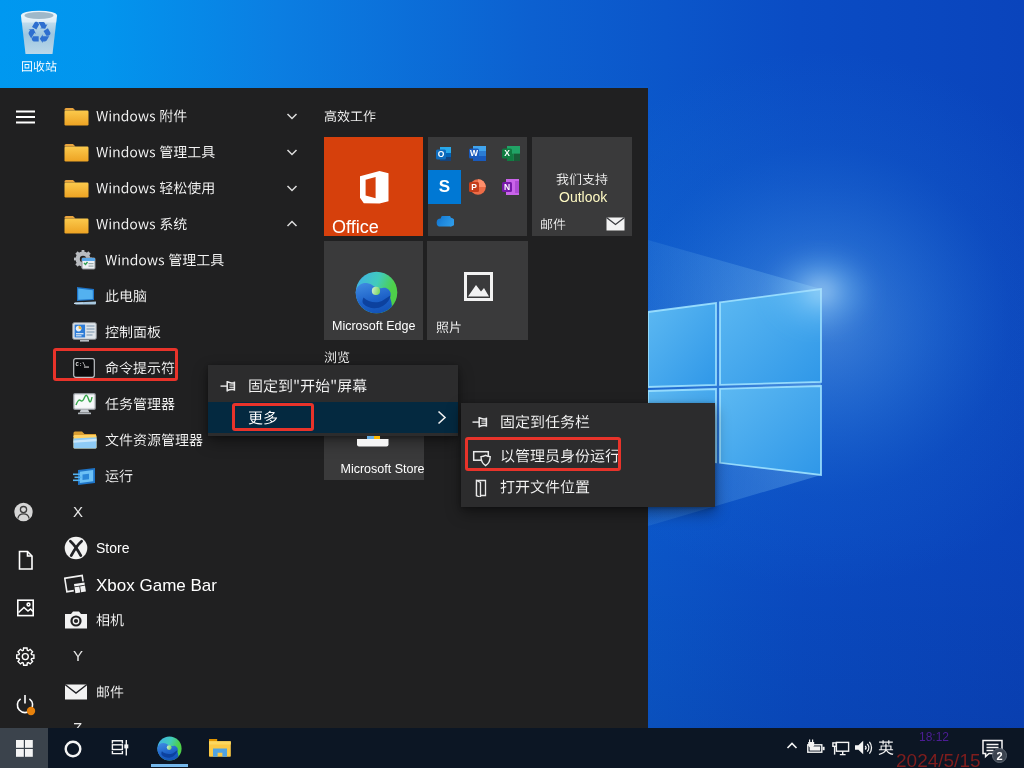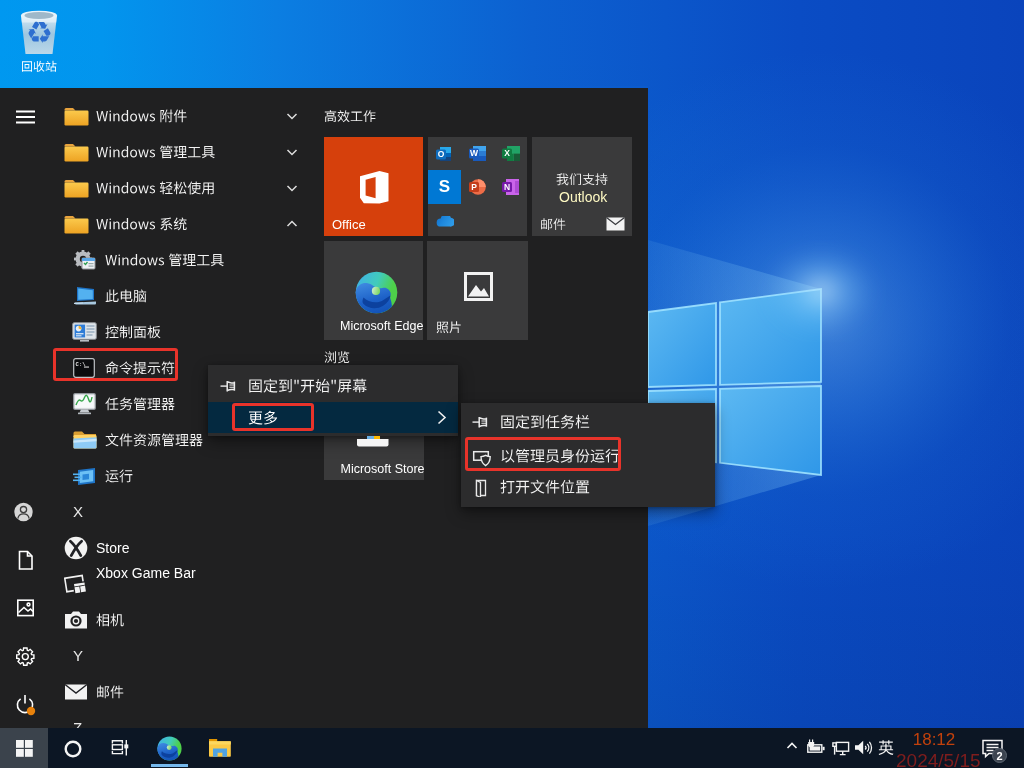--- a/index.html
+++ b/index.html
@@ -250,21 +250,21 @@
 <div class="txt" style="left:96px;top:454px;font-size:14px">Store</div>
 <svg class="abs" style="left:64px;top:487.0px" width="24" height="22" viewBox="0 0 24 22">
 <g transform="rotate(-9 12 11)">
 <rect x="1.8" y="3.6" width="17.6" height="13.6" fill="none" stroke="#f2f2f2" stroke-width="1.6"></rect>
 <rect x="8.8" y="9.6" width="13" height="11.2" fill="#202021"></rect>
 <rect x="10" y="10.8" width="10.6" height="2.4" fill="#f2f2f2"></rect>
 <rect x="10" y="14" width="4.9" height="6" fill="#f2f2f2"></rect>
 <rect x="15.7" y="14" width="4.9" height="6" fill="#f2f2f2"></rect>
 </g>
 </svg>
-<div class="txt" style="left:96px;top:479px;font-size:14px">Xbox Game Bar</div>
+<div class="txt" style="left:96px;top:490px;font-size:17px">Xbox Game Bar</div>
 <svg class="abs" style="left:64px;top:524.0px" width="24" height="20" viewBox="0 0 24 20">
 <path d="M1 4 h6 l2-2.5 h6 l2 2.5 h6 v14.5 h-22 z" fill="#f2f2f2"></path>
 <circle cx="12" cy="11" r="5.6" fill="#202021"></circle>
 <circle cx="12" cy="11" r="3.4" fill="#f2f2f2"></circle>
 <circle cx="12" cy="11" r="2.1" fill="#202021"></circle>
 </svg>
 <svg style="position:absolute;left:96px;top:522.8px;overflow:visible" width="30" height="22">
       <path transform="translate(0,16.2)" d="M7.6 -6.6H11.9V-4.2H7.6ZM7.6 -7.6V-9.9H11.9V-7.6ZM7.6 -3.2H11.9V-0.8H7.6ZM6.6 -10.9V1.0H7.6V0.2H11.9V1.0H13.0V-10.9ZM3.0 -11.8V-8.8H0.7V-7.8H2.9C2.4 -5.8 1.4 -3.6 0.4 -2.5C0.6 -2.2 0.8 -1.8 1.0 -1.5C1.7 -2.5 2.5 -4.0 3.0 -5.6V1.1H4.0V-5.3C4.5 -4.6 5.2 -3.7 5.4 -3.3L6.1 -4.1C5.8 -4.5 4.5 -6.0 4.0 -6.5V-7.8H6.0V-8.8H4.0V-11.8Z M21.0 -11.0V-6.5C21.0 -4.3 20.8 -1.5 18.9 0.4C19.1 0.6 19.5 0.9 19.7 1.1C21.7 -1.0 22.0 -4.1 22.0 -6.5V-10.0H24.6V-1.0C24.6 0.3 24.7 0.5 24.9 0.7C25.2 0.9 25.5 1.0 25.7 1.0C25.9 1.0 26.2 1.0 26.5 1.0C26.8 1.0 27.0 0.9 27.2 0.8C27.4 0.6 27.5 0.4 27.6 0.0C27.6 -0.4 27.7 -1.4 27.7 -2.2C27.4 -2.3 27.1 -2.4 26.9 -2.6C26.9 -1.7 26.9 -1.0 26.8 -0.6C26.8 -0.3 26.8 -0.2 26.7 -0.1C26.6 -0.0 26.5 0.0 26.4 0.0C26.3 0.0 26.1 0.0 26.0 0.0C25.9 0.0 25.8 -0.0 25.8 -0.1C25.7 -0.1 25.7 -0.4 25.7 -0.9V-11.0ZM17.1 -11.8V-8.8H14.7V-7.8H16.9C16.4 -5.8 15.4 -3.6 14.4 -2.5C14.6 -2.2 14.8 -1.8 14.9 -1.5C15.7 -2.5 16.5 -4.0 17.1 -5.7V1.1H18.1V-5.3C18.6 -4.6 19.3 -3.8 19.6 -3.3L20.2 -4.1C19.9 -4.5 18.6 -6.0 18.1 -6.5V-7.8H20.1V-8.8H18.1V-11.8Z" fill="#f2f2f2"></path>
     </svg>
 <svg class="abs" style="left:64px;top:597.0px" width="24" height="18" viewBox="0 0 24 18">
@@ -274,21 +274,21 @@
 <svg style="position:absolute;left:96px;top:594.8px;overflow:visible" width="30" height="22">
       <path transform="translate(0,16.2)" d="M2.1 -4.8H3.8V-1.6H2.1ZM2.1 -5.7V-8.7H3.8V-5.7ZM6.4 -4.8V-1.6H4.8V-4.8ZM6.4 -5.7H4.8V-8.7H6.4ZM3.8 -11.7V-9.6H1.2V0.2H2.1V-0.7H6.4V0.0H7.4V-9.6H4.8V-11.7ZM8.8 -11.0V1.1H9.7V-10.0H12.0C11.6 -8.9 11.0 -7.4 10.5 -6.3C11.8 -5.0 12.1 -4.0 12.1 -3.1C12.1 -2.6 12.0 -2.2 11.7 -2.0C11.6 -1.9 11.4 -1.9 11.2 -1.8C10.9 -1.8 10.5 -1.8 10.0 -1.9C10.2 -1.6 10.3 -1.2 10.3 -0.9C10.8 -0.9 11.2 -0.9 11.6 -0.9C11.9 -0.9 12.2 -1.0 12.4 -1.2C12.9 -1.5 13.1 -2.2 13.1 -3.0C13.1 -4.0 12.8 -5.1 11.5 -6.4C12.1 -7.7 12.8 -9.3 13.3 -10.6L12.6 -11.0L12.4 -11.0Z M18.4 -4.8V-3.8H22.5V1.1H23.5V-3.8H27.3V-4.8H23.5V-7.9H26.7V-8.9H23.5V-11.6H22.5V-8.9H20.6C20.8 -9.5 20.9 -10.2 21.1 -10.8L20.0 -11.1C19.7 -9.2 19.1 -7.4 18.3 -6.3C18.6 -6.1 19.0 -5.9 19.2 -5.7C19.6 -6.3 19.9 -7.1 20.2 -7.9H22.5V-4.8ZM17.8 -11.7C17.0 -9.6 15.8 -7.5 14.4 -6.1C14.6 -5.9 14.9 -5.3 15.1 -5.1C15.5 -5.6 15.9 -6.1 16.3 -6.7V1.1H17.3V-8.4C17.9 -9.3 18.4 -10.4 18.7 -11.4Z" fill="#f2f2f2"></path>
     </svg>
 <svg style="position:absolute;left:324px;top:19.9px;overflow:visible" width="54" height="21">
       <path transform="translate(0,15.1)" d="M3.7 -7.3H9.3V-6.1H3.7ZM2.7 -8.0V-5.4H10.4V-8.0ZM5.7 -10.7 6.1 -9.6H0.8V-8.7H12.2V-9.6H7.2C7.0 -10.0 6.9 -10.5 6.7 -11.0ZM1.2 -4.6V1.0H2.2V-3.8H10.8V0.0C10.8 0.2 10.7 0.2 10.6 0.2C10.4 0.2 9.8 0.2 9.2 0.2C9.4 0.4 9.5 0.7 9.6 0.9C10.4 0.9 10.9 0.9 11.3 0.8C11.6 0.7 11.8 0.5 11.8 0.0V-4.6ZM3.7 -3.1V0.3H4.6V-0.4H9.2V-3.1ZM4.6 -2.3H8.3V-1.1H4.6Z M15.2 -7.8C14.8 -6.8 14.1 -5.7 13.5 -5.0C13.7 -4.9 14.0 -4.5 14.1 -4.4C14.8 -5.2 15.6 -6.4 16.0 -7.6ZM17.3 -7.4C17.9 -6.7 18.5 -5.8 18.8 -5.1L19.6 -5.6C19.3 -6.2 18.7 -7.2 18.1 -7.8ZM15.6 -10.6C16.0 -10.1 16.4 -9.5 16.5 -9.0H13.8V-8.1H19.7V-9.0H16.7L17.4 -9.3C17.3 -9.8 16.8 -10.5 16.4 -10.9ZM14.8 -4.7C15.3 -4.2 15.9 -3.6 16.4 -3.0C15.6 -1.7 14.7 -0.7 13.5 0.0C13.7 0.2 14.1 0.5 14.2 0.7C15.3 -0.0 16.2 -1.0 17.0 -2.2C17.5 -1.5 18.0 -0.8 18.3 -0.3L19.1 -0.9C18.7 -1.5 18.1 -2.3 17.5 -3.1C17.8 -3.8 18.1 -4.7 18.4 -5.5L17.5 -5.7C17.3 -5.0 17.1 -4.4 16.8 -3.9C16.4 -4.3 15.9 -4.8 15.5 -5.2ZM21.5 -7.6H23.7C23.5 -5.9 23.1 -4.4 22.4 -3.2C21.9 -4.3 21.5 -5.5 21.2 -6.7ZM21.4 -10.9C21.0 -8.6 20.4 -6.4 19.3 -5.0C19.5 -4.8 19.8 -4.4 20.0 -4.2C20.2 -4.6 20.4 -5.0 20.7 -5.4C21.0 -4.3 21.4 -3.2 21.9 -2.3C21.1 -1.2 20.1 -0.3 18.7 0.4C18.9 0.5 19.3 0.9 19.4 1.1C20.6 0.4 21.6 -0.4 22.4 -1.4C23.1 -0.4 23.9 0.5 24.9 1.0C25.0 0.8 25.4 0.4 25.6 0.2C24.5 -0.3 23.7 -1.2 23.0 -2.3C23.8 -3.7 24.3 -5.5 24.7 -7.6H25.4V-8.6H21.8C22.0 -9.3 22.2 -10.0 22.3 -10.8Z M26.7 -0.9V0.0H38.4V-0.9H33.0V-8.4H37.7V-9.5H27.4V-8.4H31.9V-0.9Z M45.8 -10.8C45.2 -8.9 44.1 -7.0 43.0 -5.7C43.2 -5.6 43.6 -5.3 43.7 -5.1C44.4 -5.8 45.0 -6.8 45.6 -7.8H46.5V1.0H47.5V-2.1H51.4V-3.1H47.5V-5.0H51.2V-5.9H47.5V-7.8H51.5V-8.7H46.0C46.3 -9.3 46.6 -9.9 46.8 -10.5ZM42.7 -10.9C42.0 -8.9 40.8 -6.9 39.5 -5.7C39.6 -5.5 39.9 -4.9 40.0 -4.7C40.5 -5.2 40.9 -5.7 41.3 -6.3V1.0H42.3V-7.8C42.8 -8.7 43.3 -9.6 43.6 -10.6Z" fill="#f2f2f2"></path>
     </svg>
 <div class="abs" style="left:324px;top:51px;width:99px;height:99px;background:#d6400c">
 <svg class="abs" style="left:35px;top:34px" width="30" height="33" viewBox="0 0 30 33">
 <path fill="#ffffff" fill-rule="evenodd" d="M1 5.3 L20.5 0 L29.5 2.3 L29.5 30.2 L20.5 32.6 L4.8 32.3 L1 26.8 Z M6.6 8.8 L16.6 5.9 L16.6 27.3 L6.6 24.4 Z"></path>
 </svg>
-<div class="txt" style="left:8px;top:80px;font-size:13px">Office</div>
+<div class="txt" style="left:8px;top:80px;font-size:18px">Office</div>
 </div>
 <div class="abs" style="left:428px;top:51px;width:99px;height:99px;background:#3a3a3b"></div>
 <svg class="abs" style="left:436px;top:60px" width="16" height="16" viewBox="0 0 16 16">
 <rect x="4" y="1" width="11" height="6" fill="#28a8ea"></rect>
       <rect x="4" y="7" width="11" height="4" fill="#0364b8"></rect>
 <rect x="4" y="11" width="11" height="4" fill="#14447d"></rect>
 <rect x="0" y="3.5" width="10" height="10" rx="1.5" fill="#0f6cbd"></rect>
 <text x="5" y="11.3" text-anchor="middle" font-size="8.5" font-weight="bold" fill="#fff" font-family="Liberation Sans">O</text>
     </svg>
 <svg class="abs" style="left:469px;top:60px" width="17" height="15" viewBox="0 0 17 15">
@@ -363,21 +363,21 @@
 <clipPath id="ec_355">
         <circle cx="24" cy="24" r="23.2"></circle>
       </clipPath>
 <circle cx="24" cy="24" r="23.2" fill="url(#eg1_355)"></circle>
 <g clip-path="url(#ec_355)">
 <path d="M1.0 21.5 C2.8 15.8 7.5 12.9 13 13.3 C19.5 14 21.5 18.6 26 19.2 C30 19.7 32.5 18.0 35.2 19.2 C38.8 20.9 40.6 24.0 39.6 27.4 C38.2 32.0 42.0 30.0 41.5 50 L0 50 L0 21.5 Z" fill="url(#eg2_355)"></path>
 <path d="M9.5 29.5 C14 34.5 23.5 36.3 30 33.4 C34.5 31.2 37.3 28.6 39.6 27.4 C39.3 31.4 36.2 35.6 31.5 38.8 C24.5 43.3 14.5 42.3 9.3 36.6 C7.6 34.6 8.6 31.4 9.5 29.5 Z" fill="#0b3e9a" fill-opacity="0.9"></path>
 </g>
 <circle cx="23.4" cy="22.2" r="4.6" fill="url(#eg3_355)"></circle>
 </svg>
-<div class="txt" style="left:340px;top:233px;font-size:12.5px">Microsoft Edge</div>
+<div class="txt" style="left:332px;top:233px;font-size:12.5px">Microsoft Edge</div>
 <div class="abs" style="left:427px;top:155px;width:101px;height:99px;background:#3a3a3b"></div>
 <svg class="abs" style="left:464px;top:186px" width="29" height="29" viewBox="0 0 29 29">
 <rect x="1.5" y="1.5" width="26" height="26" fill="none" stroke="#f2f2f2" stroke-width="3"></rect>
 <path d="M4 24.5 L12 13 L17 19.5 L20 16 L25 24.5 Z" fill="#f2f2f2"></path>
     </svg>
 <svg style="position:absolute;left:436px;top:230.9px;overflow:visible" width="28" height="21">
       <path transform="translate(0,15.1)" d="M6.9 -5.3H10.7V-3.3H6.9ZM6.0 -6.1V-2.5H11.6V-6.1ZM4.4 -1.6C4.6 -0.8 4.7 0.3 4.7 1.0L5.6 0.8C5.6 0.2 5.5 -0.9 5.3 -1.7ZM7.2 -1.7C7.5 -0.8 7.9 0.3 8.0 1.0L9.0 0.8C8.8 0.1 8.5 -1.0 8.1 -1.8ZM9.9 -1.7C10.5 -0.9 11.2 0.3 11.5 1.1L12.4 0.7C12.1 -0.1 11.4 -1.2 10.7 -2.1ZM2.3 -2.0C1.8 -1.0 1.1 0.0 0.6 0.7L1.5 1.1C2.1 0.4 2.7 -0.8 3.2 -1.7ZM2.1 -9.5H4.1V-7.2H2.1ZM2.1 -3.8V-6.3H4.1V-3.8ZM1.2 -10.4V-2.2H2.1V-2.9H5.0V-10.4ZM5.6 -10.4V-9.5H7.7C7.5 -8.3 6.9 -7.5 5.1 -7.0C5.3 -6.9 5.6 -6.5 5.7 -6.3C7.7 -6.9 8.4 -7.9 8.7 -9.5H11.0C10.9 -8.3 10.8 -7.8 10.7 -7.6C10.6 -7.5 10.5 -7.5 10.3 -7.5C10.1 -7.5 9.5 -7.5 9.0 -7.6C9.1 -7.3 9.2 -7.0 9.2 -6.7C9.8 -6.7 10.4 -6.7 10.7 -6.7C11.0 -6.8 11.3 -6.8 11.5 -7.0C11.7 -7.3 11.9 -8.1 12.0 -10.0C12.0 -10.1 12.0 -10.4 12.0 -10.4Z M15.3 -10.6V-6.3C15.3 -4.0 15.2 -1.5 13.5 0.3C13.7 0.5 14.1 0.8 14.3 1.1C15.5 -0.2 16.0 -1.8 16.2 -3.5H21.7V1.0H22.7V-4.5H16.3C16.3 -5.1 16.4 -5.7 16.4 -6.3V-6.6H24.7V-7.6H21.1V-10.9H20.0V-7.6H16.4V-10.6Z" fill="#f2f2f2"></path>
     </svg>
 <svg style="position:absolute;left:324px;top:260.9px;overflow:visible" width="28" height="21">
       <path transform="translate(0,15.1)" d="M8.9 -9.5V-1.8H9.8V-9.5ZM11.0 -10.9V-0.1C11.0 0.1 11.0 0.2 10.8 0.2C10.6 0.2 10.1 0.2 9.5 0.2C9.6 0.4 9.8 0.8 9.8 1.1C10.6 1.1 11.2 1.0 11.5 0.9C11.8 0.7 11.9 0.5 11.9 -0.1V-10.9ZM1.1 -10.0C1.7 -9.5 2.4 -8.8 2.7 -8.3L3.4 -8.9C3.1 -9.3 2.3 -10.0 1.7 -10.6ZM0.5 -6.5C1.2 -6.1 2.0 -5.4 2.4 -4.9L3.0 -5.5C2.6 -6.0 1.8 -6.6 1.2 -7.1ZM0.8 0.1 1.6 0.7C2.2 -0.5 2.8 -2.0 3.3 -3.3L2.6 -3.8C2.1 -2.4 1.3 -0.8 0.8 0.1ZM3.9 -6.3C4.5 -5.5 5.1 -4.6 5.6 -3.7C5.1 -2.1 4.3 -0.8 3.1 0.1C3.3 0.3 3.7 0.6 3.8 0.8C4.8 -0.1 5.6 -1.3 6.2 -2.7C6.7 -1.9 7.1 -1.1 7.3 -0.4L8.1 -1.0C7.8 -1.8 7.3 -2.8 6.6 -3.8C7.0 -5.0 7.3 -6.3 7.5 -7.8H8.4V-8.7H3.6V-7.8H6.6C6.5 -6.7 6.3 -5.7 6.0 -4.8C5.5 -5.5 5.0 -6.1 4.6 -6.7ZM4.9 -10.5C5.3 -9.9 5.7 -9.2 5.8 -8.7L6.7 -9.1C6.5 -9.5 6.1 -10.3 5.7 -10.8Z M21.4 -8.1C22.0 -7.5 22.8 -6.6 23.1 -6.0L24.0 -6.4C23.6 -7.0 22.9 -7.9 22.2 -8.5ZM14.5 -10.2V-6.5H15.4V-10.2ZM17.2 -10.8V-6.1H18.2V-10.8ZM19.9 -2.4V-0.3C19.9 0.6 20.2 0.9 21.5 0.9C21.7 0.9 23.5 0.9 23.8 0.9C24.8 0.9 25.1 0.5 25.2 -1.0C24.9 -1.0 24.5 -1.2 24.3 -1.3C24.3 -0.1 24.2 0.0 23.7 0.0C23.3 0.0 21.8 0.0 21.6 0.0C20.9 0.0 20.8 -0.0 20.8 -0.4V-2.4ZM18.9 -4.2V-3.2C18.9 -2.2 18.6 -0.7 13.9 0.3C14.1 0.5 14.4 0.8 14.5 1.1C19.4 -0.1 20.0 -1.8 20.0 -3.2V-4.2ZM15.5 -5.7V-1.6H16.5V-4.8H22.6V-1.7H23.6V-5.7ZM20.6 -10.9C20.3 -9.5 19.7 -8.0 18.9 -7.0C19.1 -6.9 19.5 -6.7 19.7 -6.5C20.1 -7.1 20.5 -7.9 20.9 -8.7H25.2V-9.6H21.2C21.3 -10.0 21.4 -10.3 21.6 -10.7Z" fill="#f2f2f2"></path>
@@ -532,21 +532,21 @@
 <g fill="none" stroke="#f4f4f4" stroke-width="1.3">
 <path d="M11.2 6.9 a2.6 2.6 0 0 1 0 3.6"></path>
 <path d="M13.3 4.8 a6 6 0 0 1 0 7.8"></path>
 <path d="M15.4 2.8 a9.3 9.3 0 0 1 0 11.8"></path>
 </g>
   </svg>
 
 <svg style="position:absolute;left:878px;top:735.4px;overflow:visible" width="18" height="25">
     <path transform="translate(0,18.6)" d="M7.3 -10.0V-8.2H2.6V-4.4H0.9V-3.3H6.9C6.3 -1.9 4.6 -0.6 0.6 0.3C0.9 0.6 1.2 1.1 1.3 1.3C5.5 0.3 7.3 -1.2 8.1 -2.9C9.4 -0.6 11.5 0.8 14.7 1.3C14.9 1.0 15.2 0.5 15.5 0.2C12.4 -0.2 10.3 -1.3 9.1 -3.3H15.1V-4.4H13.5V-8.2H8.6V-10.0ZM3.7 -4.4V-7.1H7.3V-5.6C7.3 -5.2 7.3 -4.8 7.2 -4.4ZM12.3 -4.4H8.5C8.5 -4.8 8.6 -5.2 8.6 -5.6V-7.1H12.3ZM10.2 -13.4V-12.0H5.7V-13.4H4.5V-12.0H1.1V-10.9H4.5V-9.2H5.7V-10.9H10.2V-9.2H11.4V-10.9H14.8V-12.0H11.4V-13.4Z" fill="#f4f4f4"></path>
   </svg>
-<div class="txt" style="left:904px;top:730px;width:60px;text-align:center;font-size:17px;color:#c2410c">18:12</div>
+<div class="txt" style="left:904px;top:730px;width:60px;text-align:center;font-size:12px;color:#4c1d95">18:12</div>
 <div class="txt" style="left:896px;top:750px;width:76px;text-align:right;font-size:19px;color:#7f1d1d">2024/5/15</div>
 
 <svg class="abs" style="left:981px;top:739px" width="28" height="26" viewBox="0 0 28 26">
 <path d="M2 1.5 h19 v13 h-13 l-3.4 3 v-3 h-2.6 z" fill="#0c1624" stroke="#f4f4f4" stroke-width="1.5"></path>
 <g stroke="#f4f4f4" stroke-width="1.3">
       <path d="M5.5 5.5 h12 M5.5 8.5 h12 M5.5 11.5 h7"></path>
     </g>
 <circle cx="18.5" cy="16.5" r="7" fill="#3c4450" stroke="#5a6470" stroke-width="1"></circle>
 <text x="18.5" y="21" text-anchor="middle" font-size="11" font-weight="bold" fill="#ffffff" font-family="Liberation Sans">2</text>
 </svg>

